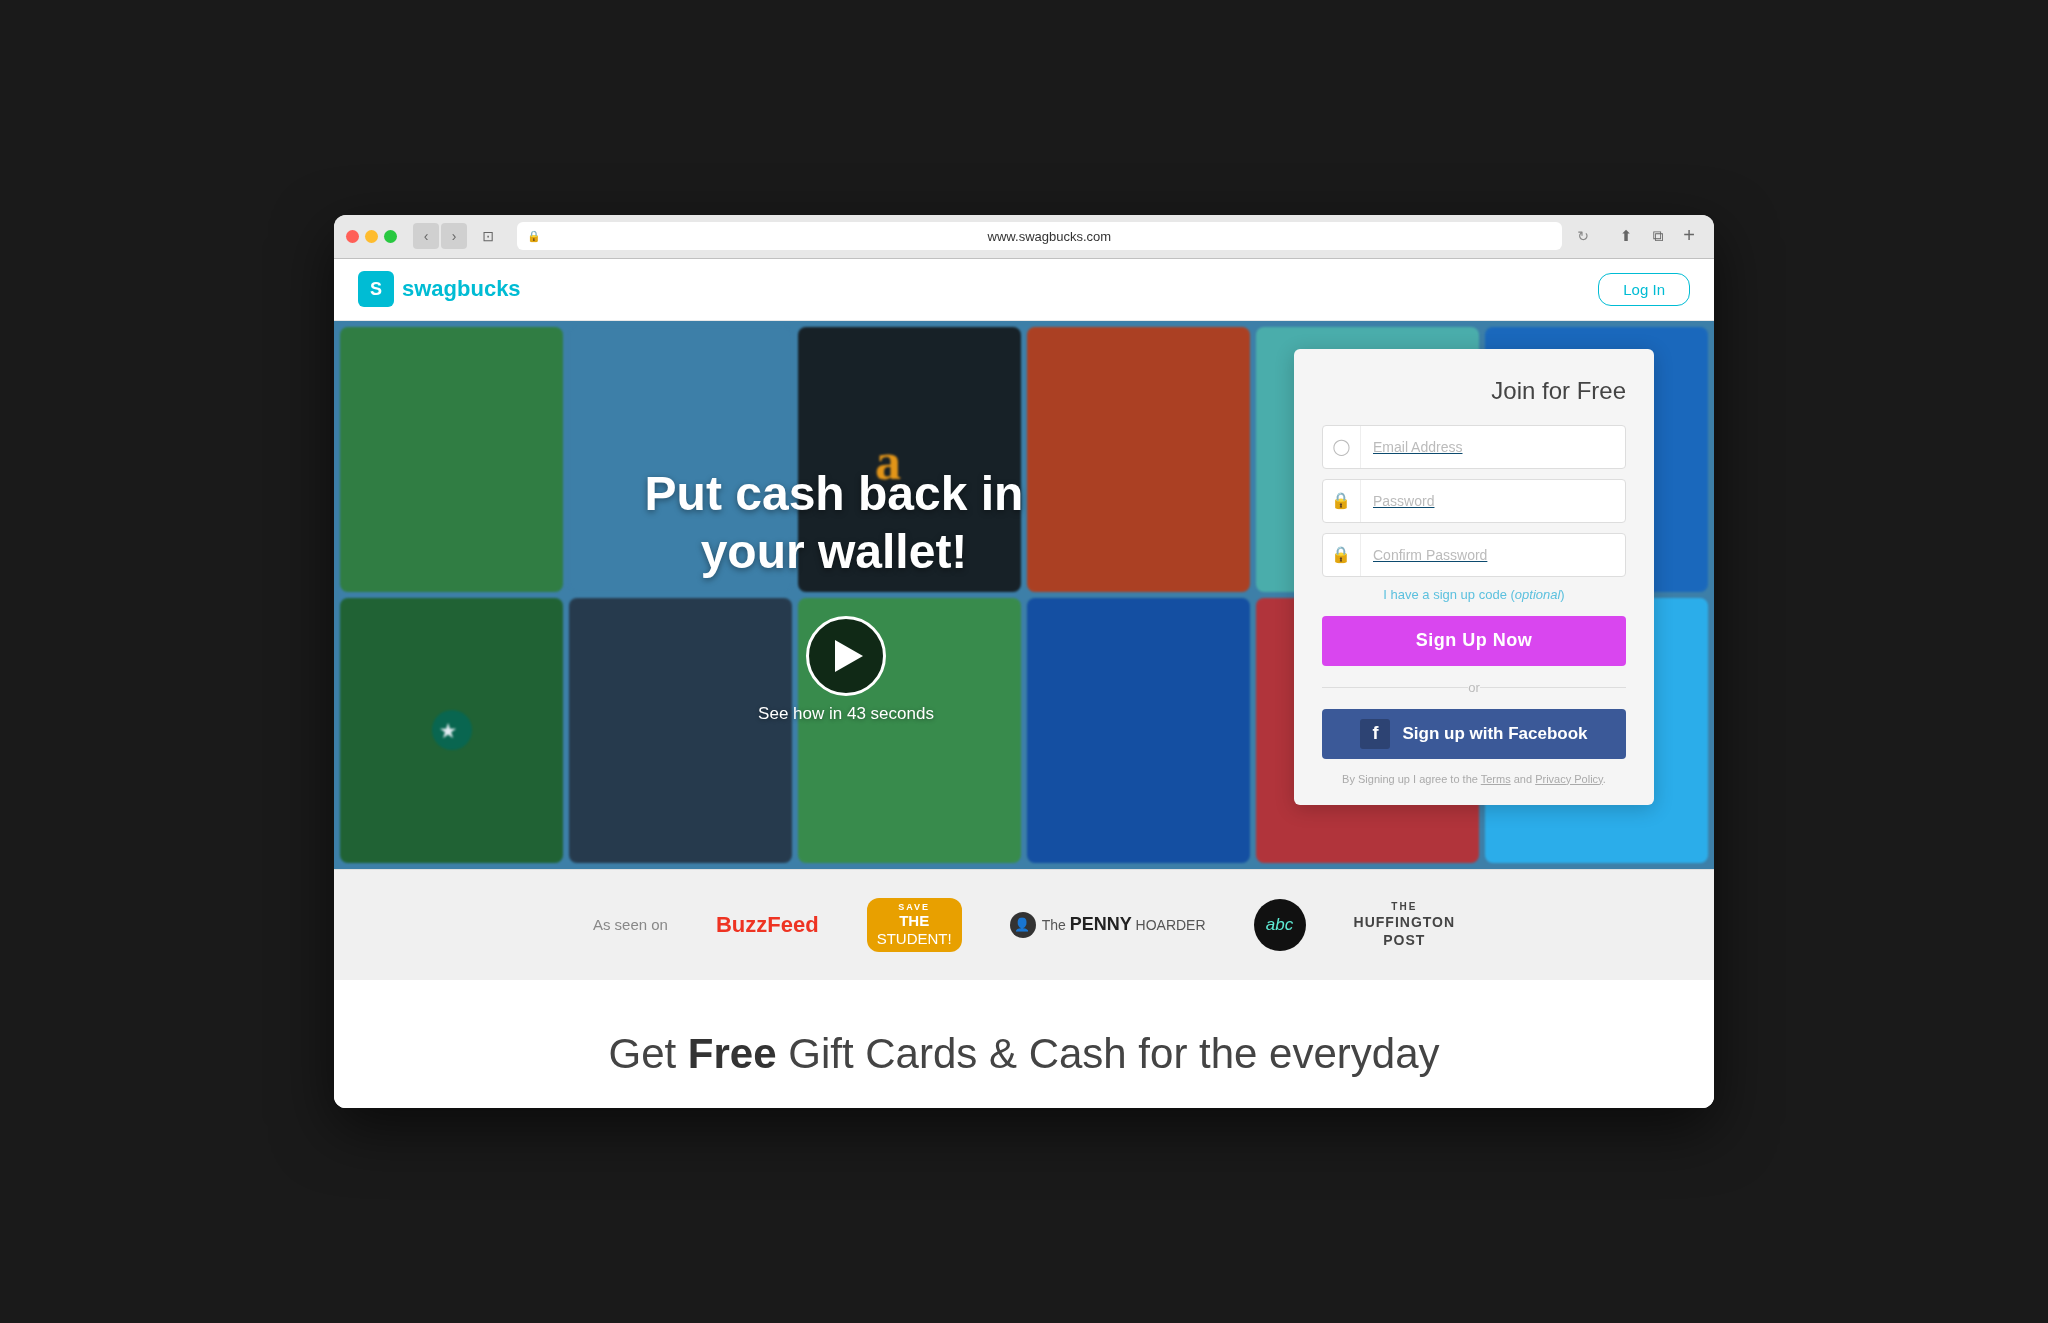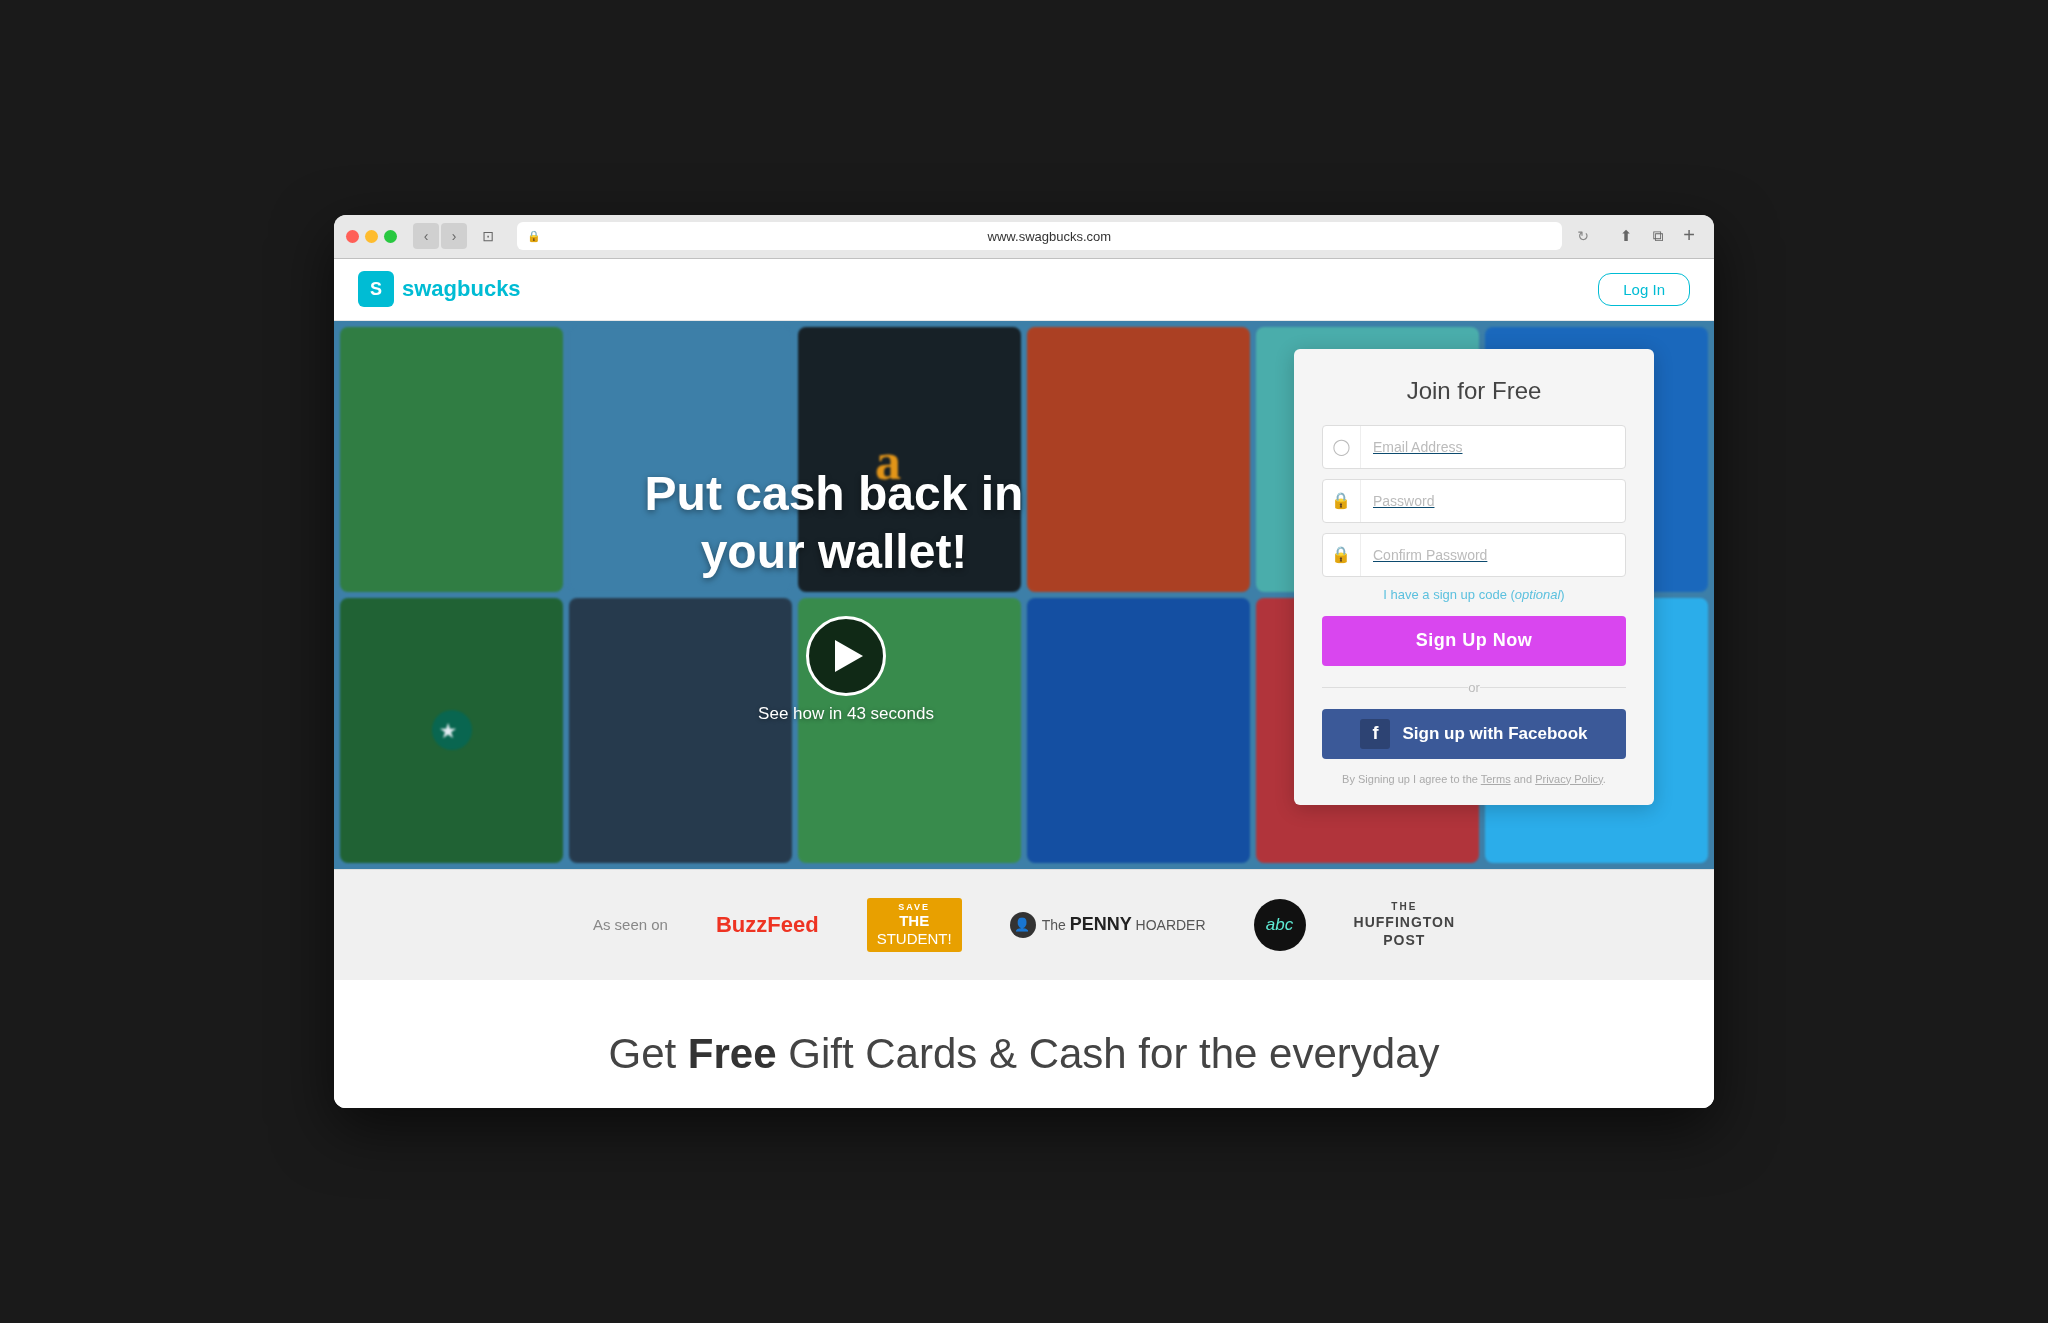--- a/index.html
+++ b/index.html
@@ -260,21 +260,21 @@
       z-index: 3;
       width: 360px;
       background: #f5f5f5;
       margin: 28px 60px 0 0;
       border-radius: 6px;
       padding: 28px 28px 20px;
       box-shadow: 0 4px 20px rgba(0,0,0,0.2);
       flex-shrink: 0;
     }
     .panel-title {
-      text-align: center;
+      text-align: right;
       font-size: 24px;
       font-weight: 400;
       color: #444;
       margin-bottom: 20px;
     }
     .form-field {
       display: flex;
       align-items: center;
       background: white;
       border: 1px solid #ddd;
@@ -397,21 +397,21 @@
     }
     .brand-logo {
       font-size: 22px;
       font-weight: 900;
     }
     .buzzfeed { color: #ee3322; }
     .save-student {
       background: #e8a000;
       color: white;
       padding: 4px 10px;
-      border-radius: 3px;
+      border-radius: 12px;
       font-size: 13px;
       font-weight: 900;
       line-height: 1.2;
       text-align: center;
     }
     .save-student .save { font-size: 16px; }
     .save-student .the { font-size: 10px; }
     .penny-hoarder {
       display: flex;
       align-items: center;

